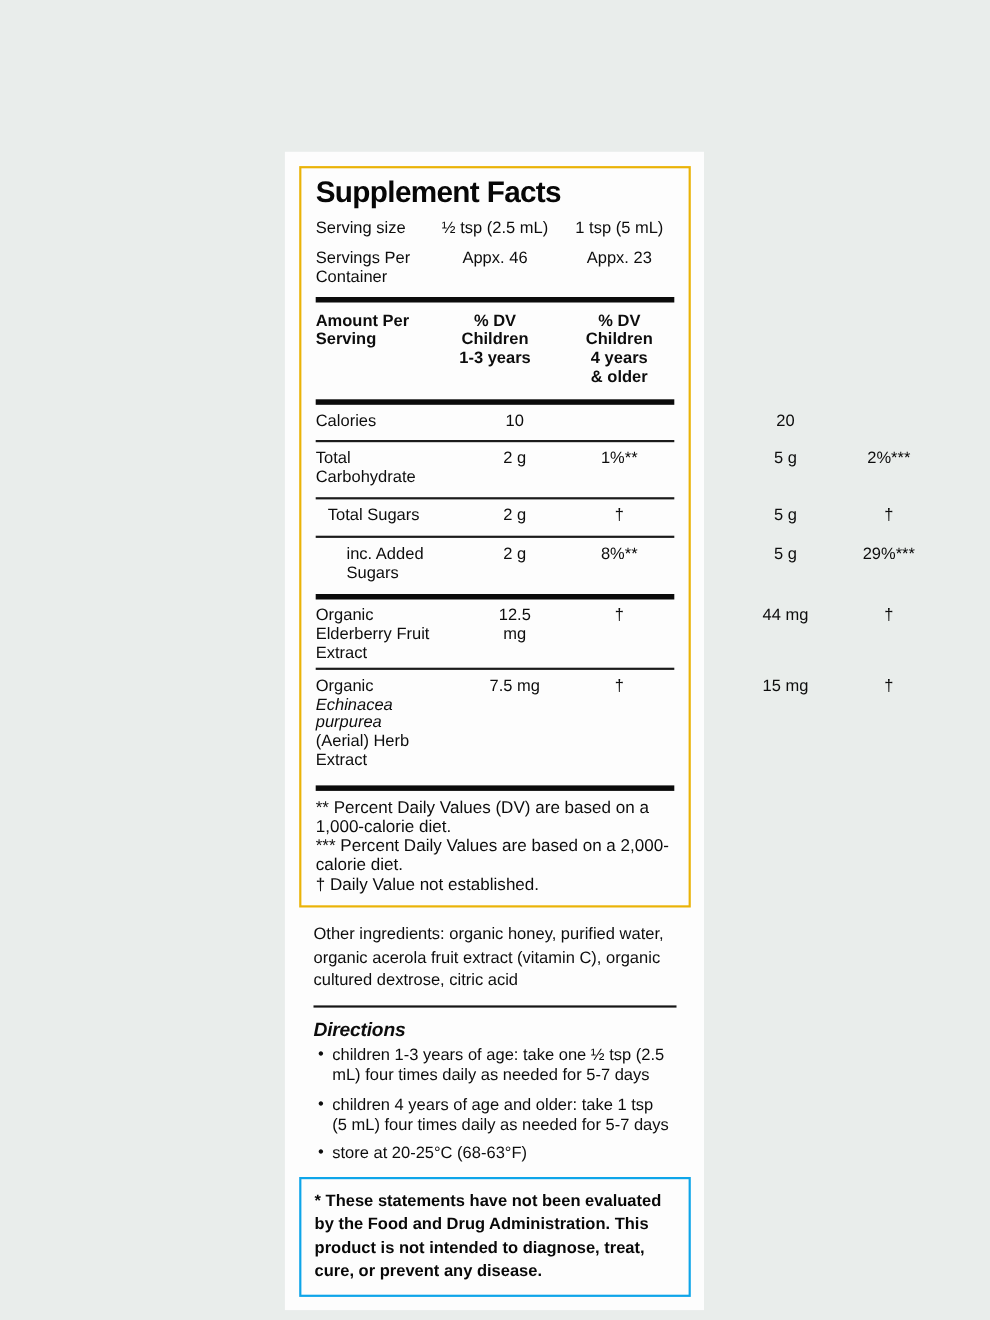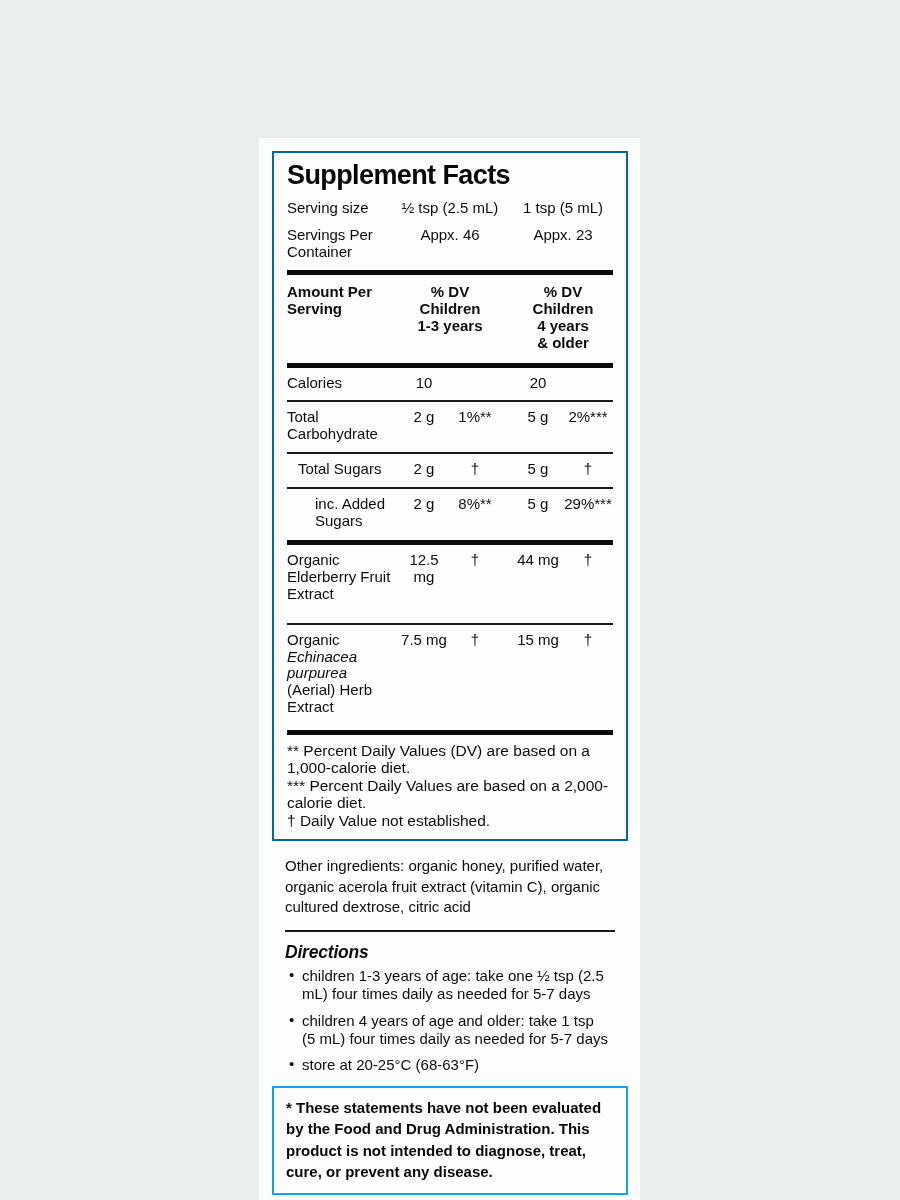--- a/index.html
+++ b/index.html
@@ -21,21 +21,21 @@
     width:381px;
     min-height:921px;
     background:#fdfdfd;
     box-sizing:border-box;
     padding:13px 12px 12px 13px;
   }
   
   .facts-box{
     box-sizing:border-box;
     width:356px;
-    border:2px solid #0369a1;
+    border:2px solid #eab308;
     background:#fdfdfd;
     padding:7px 13px 6px 13px;
   }
   .facts-title{
     font-size:27px;
     font-weight:bold;
     letter-spacing:-0.6px;
     margin:0 0 4px 0;
     line-height:1.15;
     color:#070707;
@@ -50,21 +50,21 @@
   .c-label{grid-column:1;}
   .c-a1{grid-column:2;text-align:center;}
   .c-p1{grid-column:3;text-align:center;}
   .c-a2{grid-column:5;text-align:center;}
   .c-p2{grid-column:6;text-align:center;}
   .c-v1{grid-column:2/4;text-align:center;}
   .c-v2{grid-column:5/7;text-align:center;}
   .serving-row{padding:5px 0 5px 0;}
   .hdr-row{padding:9px 0 11px 0;font-weight:bold;}
   .hdr-row .cell{white-space:pre-line;}
-  .nut-row{padding:7px 0 9px 0;}
+  .nut-row{padding:7px 0 9px 0;gap:44px;}
   .ind1{padding-left:11px;}
   .ind2{padding-left:28px;}
   .thick-bar{height:5px;background:#0b0b0b;}
   .thin-line{height:2px;background:#1b1b1b;}
   .footnotes{padding:7px 0 4px 0;font-size:15.5px;line-height:1.13;}
   .footnotes p{margin:0;}
   .it{font-style:italic;}
   
   .other-ingredients{
     margin:15px 13px 0 13px;
@@ -177,21 +177,21 @@
       <div class="frow nut-row" style="padding-bottom:11px;">
         <div class="cell c-label ind2">inc. Added Sugars</div>
         <div class="cell c-a1">2 g</div>
         <div class="cell c-p1">8%**</div>
         <div class="cell c-a2">5 g</div>
         <div class="cell c-p2">29%***</div>
       </div>
 
       <div class="thick-bar"></div>
 
-      <div class="frow nut-row" style="padding-bottom:20px;">
+      <div class="frow nut-row" style="padding-bottom:4px;">
         <div class="cell c-label">Organic Elderberry Fruit Extract</div>
         <div class="cell c-a1">12.5 mg</div>
         <div class="cell c-p1">†</div>
         <div class="cell c-a2">44 mg</div>
         <div class="cell c-p2">†</div>
       </div>
 
       <div class="thin-line"></div>
 
       <div class="frow nut-row" style="padding-bottom:14px;">

